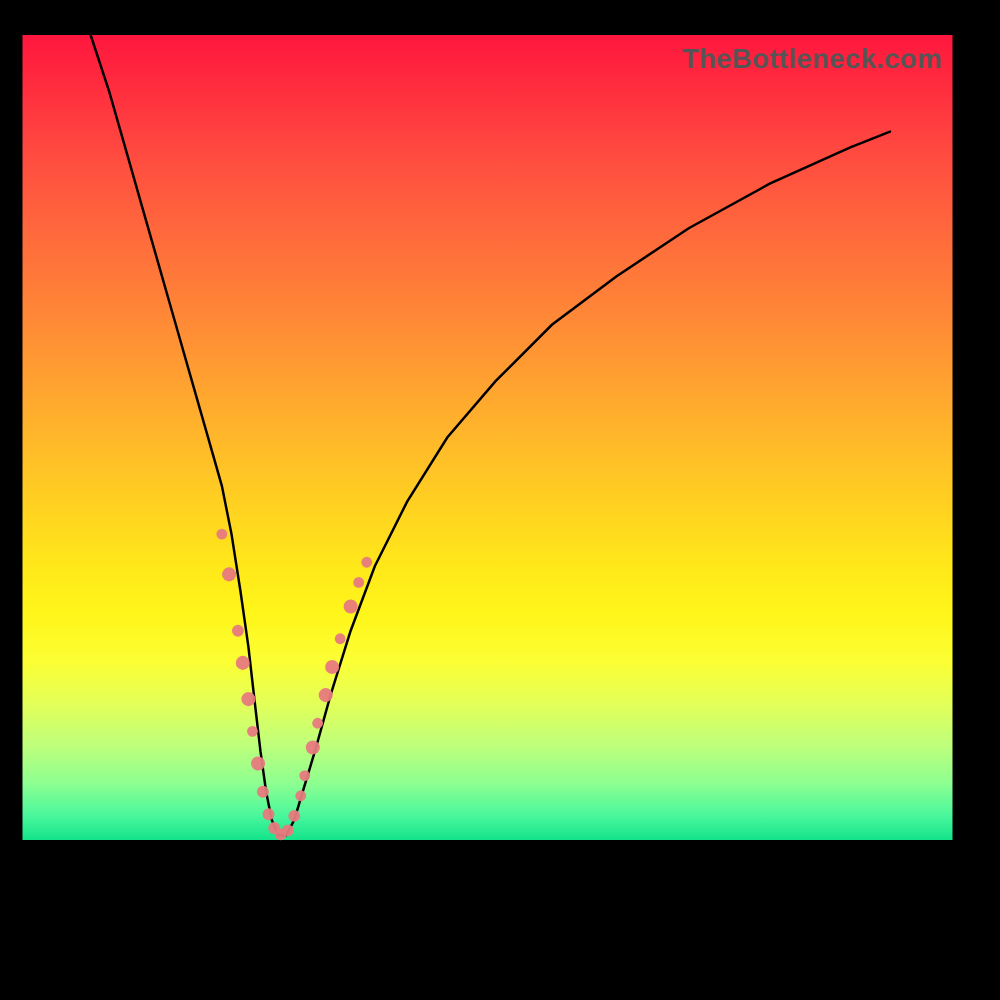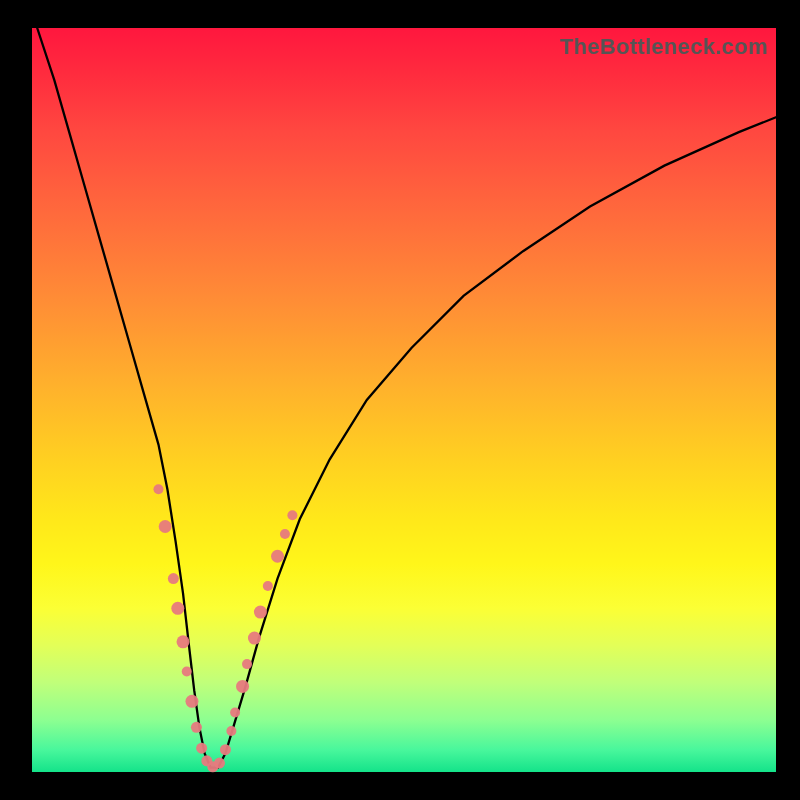--- a/index.html
+++ b/index.html
@@ -61,21 +61,21 @@
   .marker {
     fill: #e77a7e;
     stroke: none;
     opacity: 0.95;
   }
 </style>
 </head>
 <body>
 
 <div class="frame">
-  <div class="plot-area" id="plotArea" style="left: 32px; top: 28px; width: 744px; height: 744px;">
+  <div class="plot-area" id="plotArea" style="left: 18px; top: 28px; width: 744px; height: 644px;">
     <div class="watermark" id="watermark" style="color: rgb(85, 85, 85); font-size: 22px; top: 6px; right: 8px;">TheBottleneck.com</div>
     <svg class="curves" id="svgLayer" viewBox="0 0 744 744">
       <path id="curvePath" class="curve" d="M5.21 0.00 L22.32 52.08 L37.20 104.16 L52.08 156.24 L66.96 208.32 L81.84 260.40 L96.72 312.48 L111.60 364.56 L126.48 416.64 L135.41 461.28 L143.59 513.36 L151.03 565.44 L156.98 617.52 L162.19 662.16 L167.40 699.36 L172.61 725.40 L178.56 739.54 L186.00 739.54 L193.44 725.40 L202.37 695.64 L213.53 658.44 L226.92 610.08 L245.52 550.56 L267.84 491.04 L297.60 431.52 L334.80 372.00 L379.44 319.92 L431.52 267.84 L491.04 223.20 L558.00 178.56 L632.40 137.64 L706.80 104.16 L744.00 89.28 " stroke="#000000"></path>
       <g id="markersGroup">
           <circle cx="126.48" cy="461.28" r="5" class="marker" fill="#e77a7e"></circle>
           <circle cx="133.18" cy="498.48" r="6.5" class="marker" fill="#e77a7e"></circle>
           <circle cx="141.36" cy="550.56" r="5.5" class="marker" fill="#e77a7e"></circle>
           <circle cx="145.82" cy="580.32" r="6.5" class="marker" fill="#e77a7e"></circle>
           <circle cx="151.03" cy="613.80" r="6.5" class="marker" fill="#e77a7e"></circle>
           <circle cx="154.75" cy="643.56" r="5" class="marker" fill="#e77a7e"></circle>

